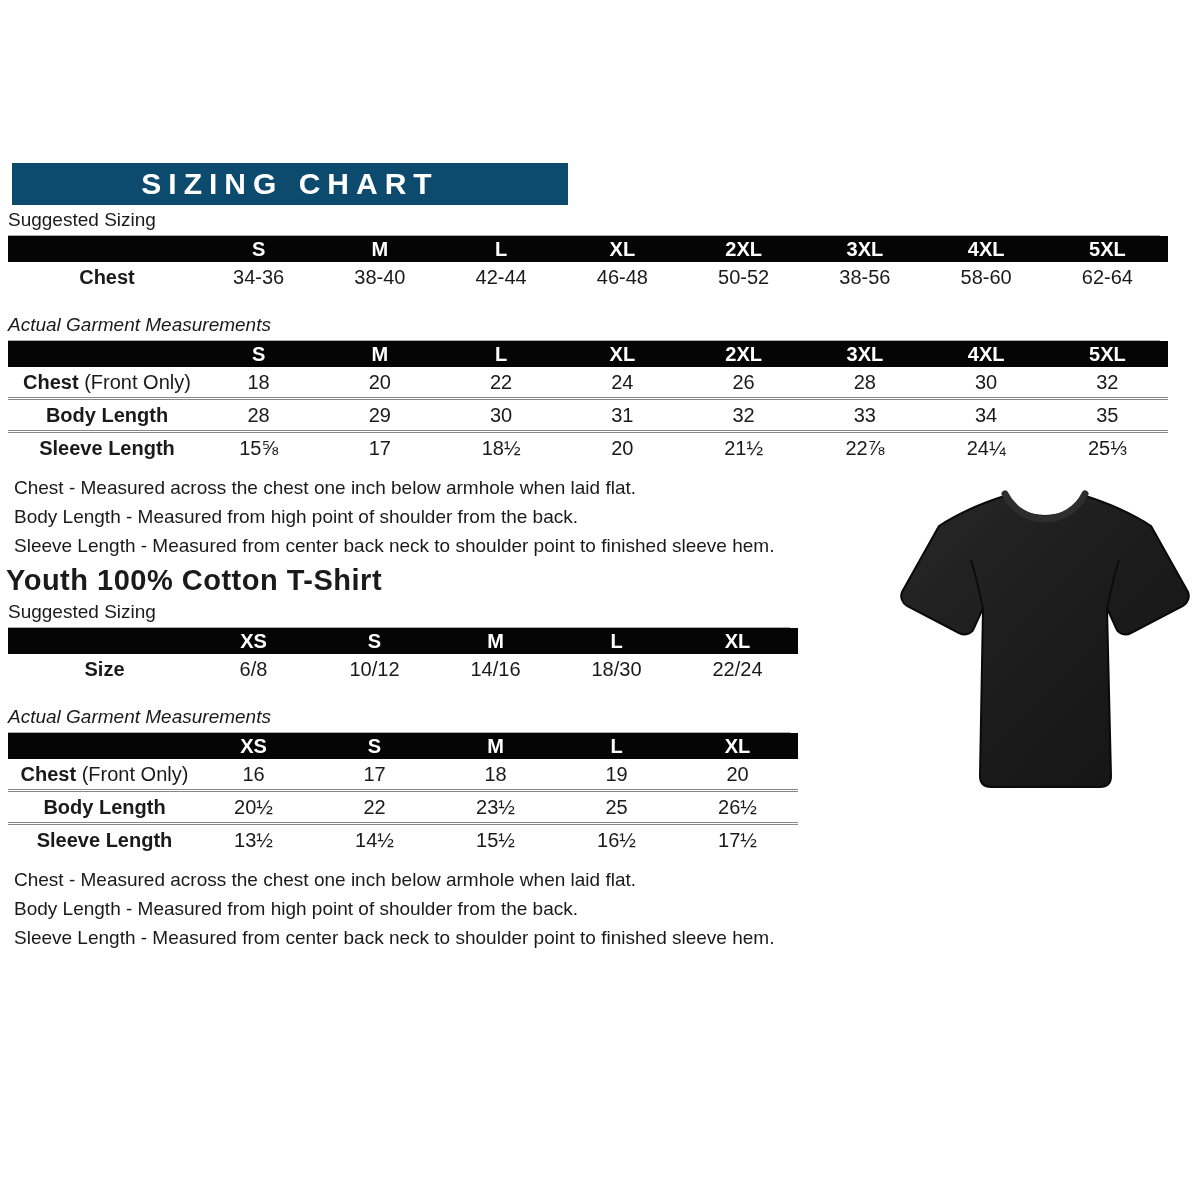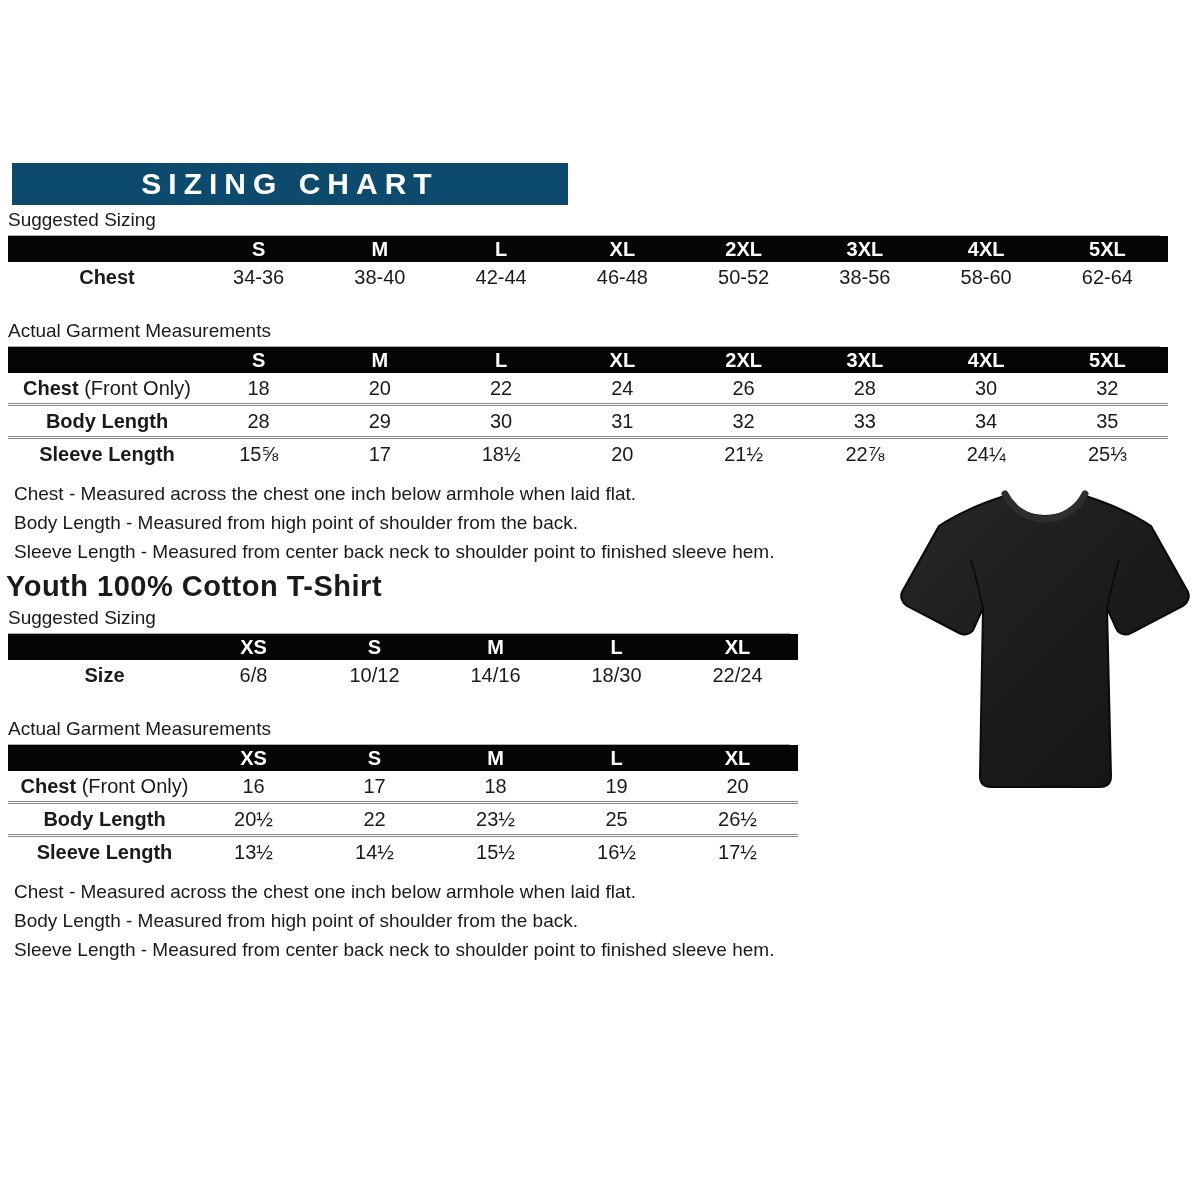--- a/index.html
+++ b/index.html
@@ -78,21 +78,21 @@
     text-align: center;
     padding: 4px 0 3px 0;
   }
   tbody td.lblcol {
     text-align: center;
     padding-left: 8px;
   }
   .rlbl { font-weight: bold; }
   .rsuf { font-weight: normal; }
   table.sep tbody tr + tr td { border-top: 3px double #888888; }
-  .gap-before-actual { margin-top: 28px; }
+  .gap-before-actual { margin-top: 22px; font-style: italic; }
   .notes {
     margin: 10px 0 0 14px;
     font-size: 19px;
   }
   .note-line {
     line-height: 29px;
     height: 29px;
   }
   .youth-title {
     font-size: 29px;

